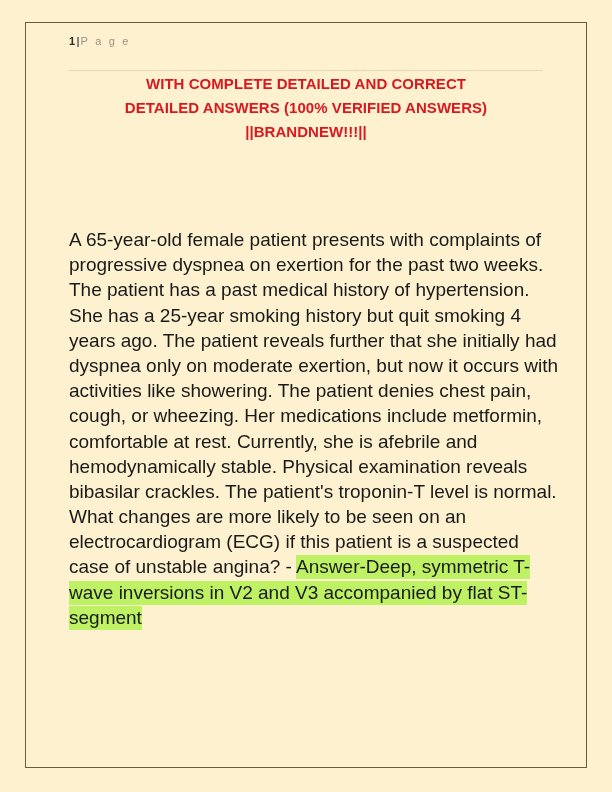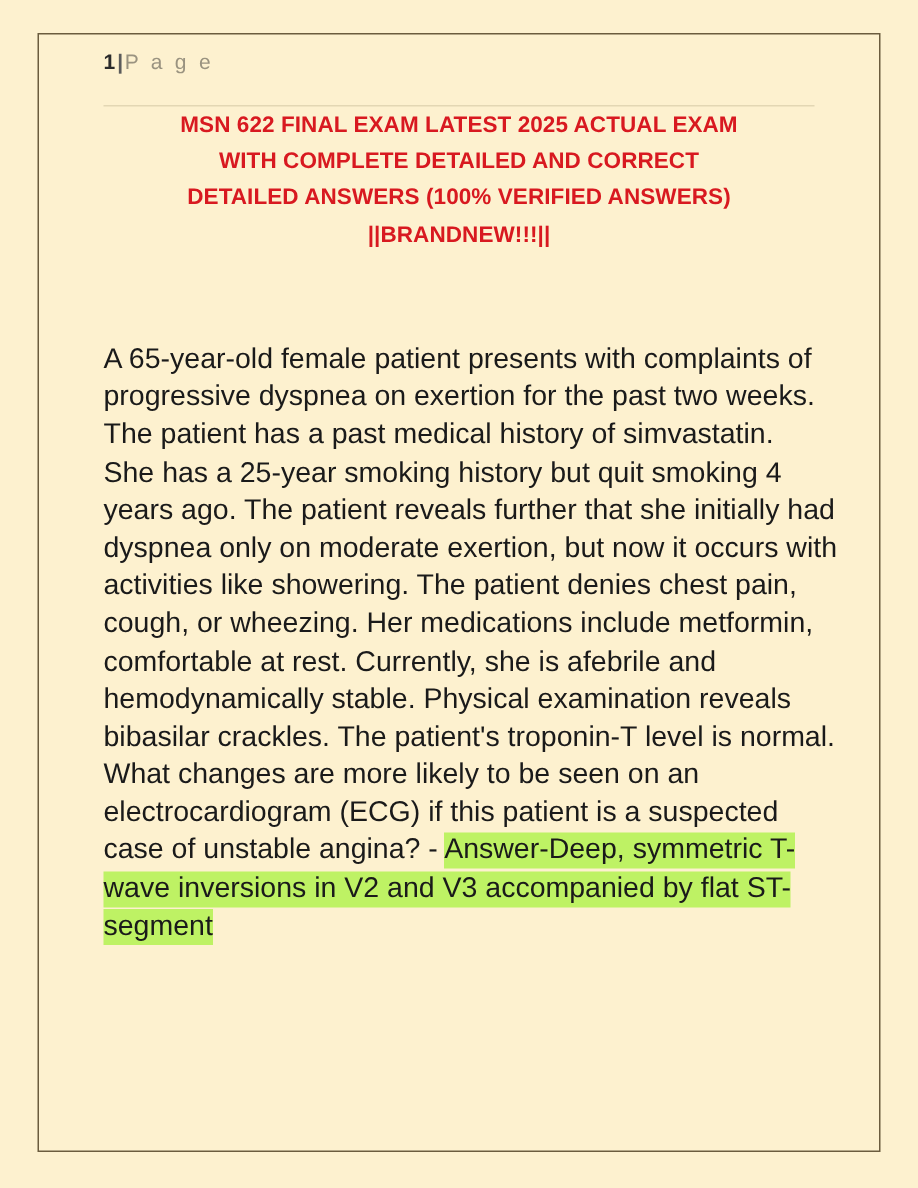--- a/index.html
+++ b/index.html
@@ -47,21 +47,21 @@
 
   
   #page-header {
     position: absolute;
     left: 44px;
     top: 14px;
     width: 474px;
     height: 20px;
   }
   #page-header .hdr-line {
-    font-size: 14px;
+    font-size: 11px;
     line-height: 11px;
     white-space: nowrap;
   }
   .hdr-num {
     color: #2b2b2b;
     font-weight: bold;
     letter-spacing: 0.4px;
   }
   .hdr-sep {
     color: #5b5b5b;
@@ -132,30 +132,29 @@
 
     <div id="page-header">
       <div class="hdr-line">
         <span class="hdr-num">1</span><span class="hdr-sep">|</span><span class="hdr-word">P a g e</span>
       </div>
     </div>
 
     <div id="header-rule"></div>
 
     <div id="doc-title">
-      <span class="tline">MSN 622 FINAL EXAM LATEST 2025 ACTUAL EXAM</span>
       <span class="tline">WITH COMPLETE DETAILED AND CORRECT</span>
       <span class="tline">DETAILED ANSWERS (100% VERIFIED ANSWERS)</span>
       <span class="tline">||BRANDNEW!!!||</span>
     </div>
 
     <div id="body-block">
       <span class="bline"><span>A 65-year-old female patient presents with complaints of</span></span>
       <span class="bline"><span>progressive dyspnea on exertion for the past two weeks.</span></span>
-      <span class="bline"><span>The patient has a past medical history of simvastatin.</span></span>
+      <span class="bline"><span>The patient has a past medical history of hypertension.</span></span>
       <span class="bline"><span>She has a 25-year smoking history but quit smoking 4</span></span>
       <span class="bline"><span>years ago. The patient reveals further that she initially had</span></span>
       <span class="bline"><span>dyspnea only on moderate exertion, but now it occurs with</span></span>
       <span class="bline"><span>activities like showering. The patient denies chest pain,</span></span>
       <span class="bline"><span>cough, or wheezing. Her medications include metformin,</span></span>
       <span class="bline"><span>comfortable at rest. Currently, she is afebrile and</span></span>
       <span class="bline"><span>hemodynamically stable. Physical examination reveals</span></span>
       <span class="bline"><span>bibasilar crackles. The patient's troponin-T level is normal.</span></span>
       <span class="bline"><span>What changes are more likely to be seen on an</span></span>
       <span class="bline"><span>electrocardiogram (ECG) if this patient is a suspected</span></span>

